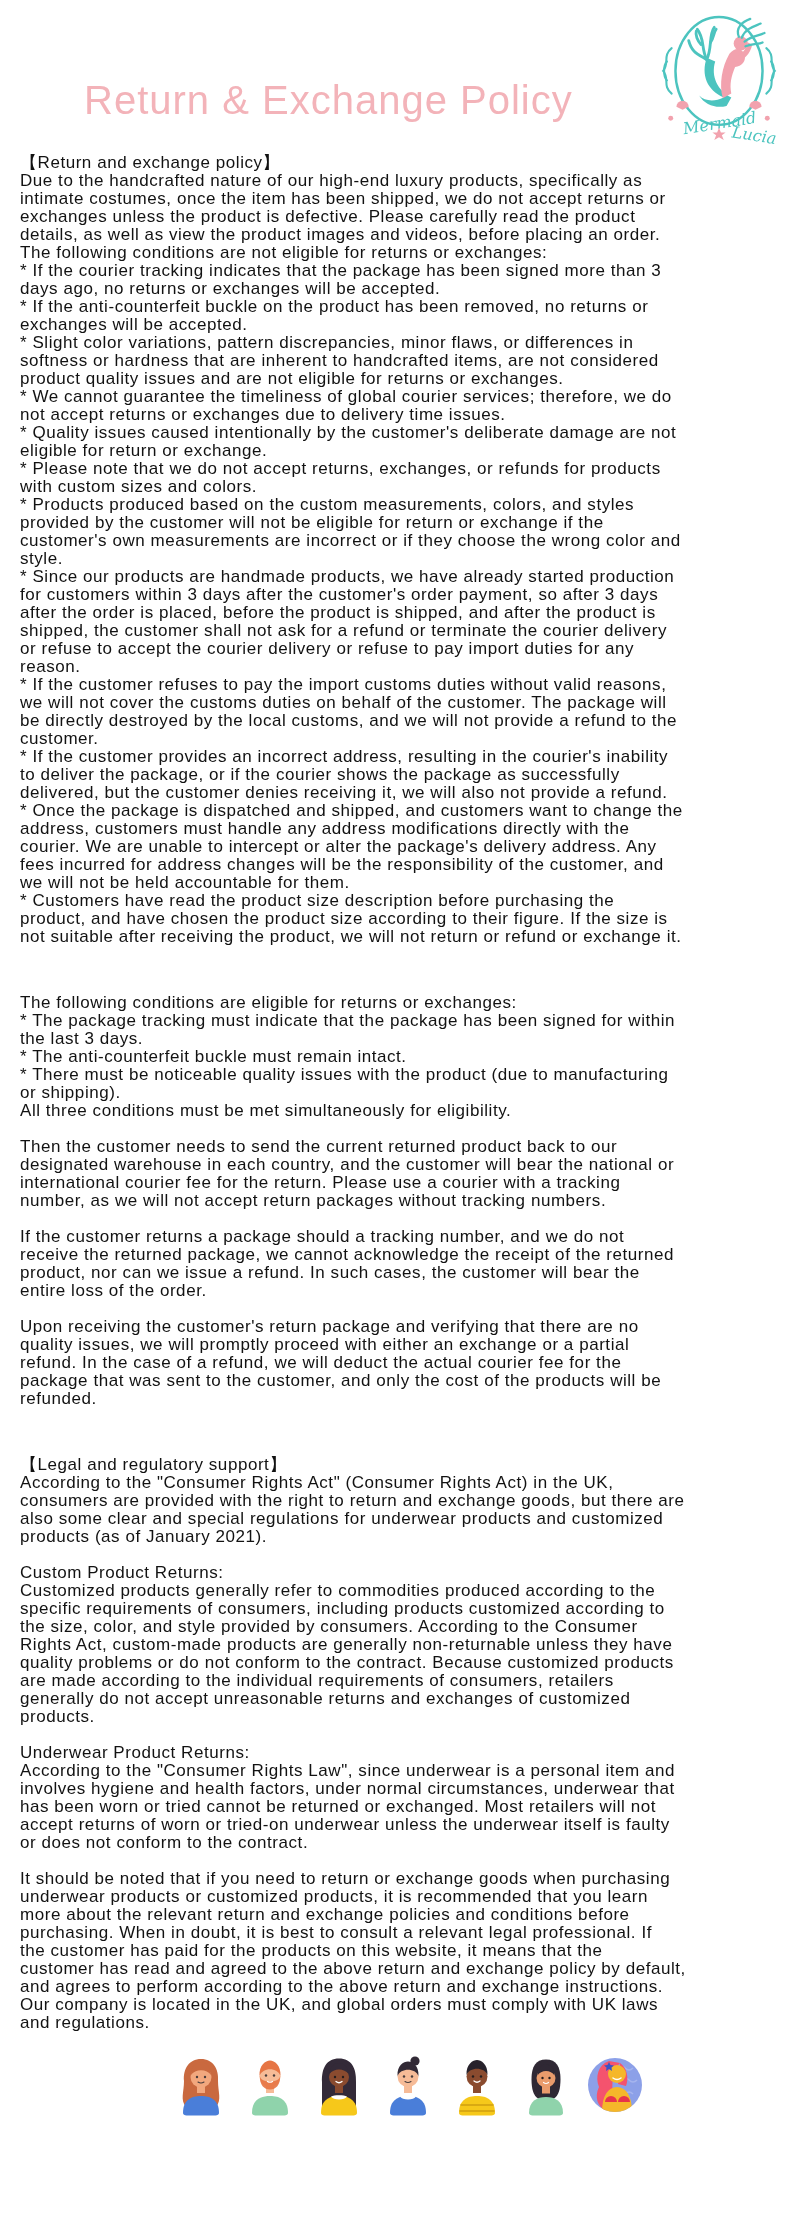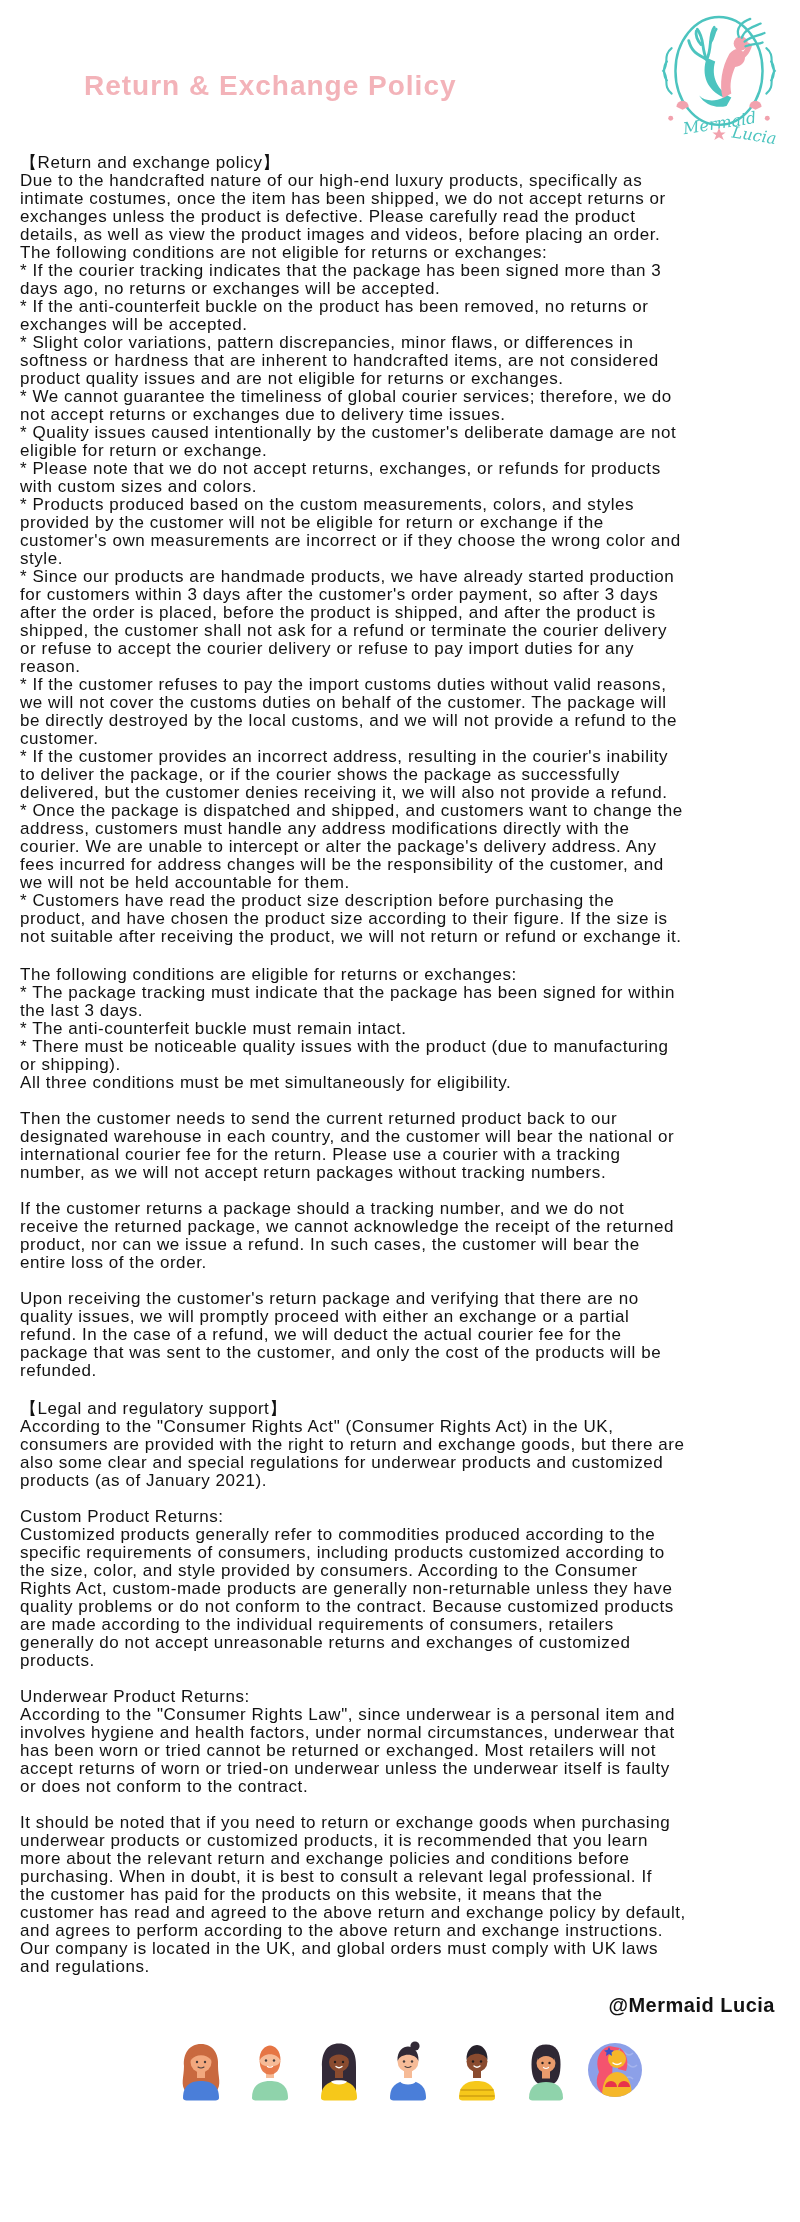--- a/index.html
+++ b/index.html
@@ -8,34 +8,34 @@
     width:800px;height:2222px;
     background:var(--page-bg,#fff);
     font-family:"Liberation Sans",sans-serif;
     color:var(--text,#121212);
     overflow:hidden;
   }
   
   .hdr{position:relative;height:154px;}
   .title{
     position:absolute;left:84px;top:53px;
-    font-size:28px;line-height:1;font-weight:700;
+    font-size:40px;line-height:1;font-weight:400;
     letter-spacing:1px;color:var(--title-pink,#f3b3b9);
     white-space:nowrap;
   }
   .logo{position:absolute;right:10px;top:6px;width:142px;height:144px;}
   
   .doc{
     padding-left:20px;padding-right:0;width:775px;box-sizing:content-box;
   }
   .block{
     font-size:17px;line-height:18px;letter-spacing:.55px;
     white-space:pre-line;margin:0 0 18px 0;
   }
-  .gap2{margin-top:20px;}
+  .gap2{margin-top:48px;}
   .signature{
     text-align:right;padding-right:20px;margin-top:8px;
     font-size:20px;font-weight:bold;letter-spacing:.5px;
   }
   
   .avatars{
     margin-top:22px;
     display:flex;justify-content:center;align-items:flex-end;gap:13px;
   }
   .avatar{width:56px;height:62px;}
@@ -186,21 +186,20 @@
     <div class="block">It should be noted that if you need to return or exchange goods when purchasing
 underwear products or customized products, it is recommended that you learn
 more about the relevant return and exchange policies and conditions before
 purchasing. When in doubt, it is best to consult a relevant legal professional. If
 the customer has paid for the products on this website, it means that the
 customer has read and agreed to the above return and exchange policy by default,
 and agrees to perform according to the above return and exchange instructions.
 Our company is located in the UK, and global orders must comply with UK laws
 and regulations.</div>
 
-    <div class="signature">@Mermaid Lucia</div>
 
     <div class="avatars">
 
       <div class="avatar" style="--hair: #c9693f; --skin: #f2a87e; --shirt: #4a7ed9;">
         <svg viewBox="0 0 56 62" width="56" height="62">
           <path d="M28,5 C16,5 10,15 11,27 C11,38 7,46 13,53 L43,53 C49,46 45,38 45,27 C46,15 40,5 28,5 Z" fill="var(--hair)"></path>
           <rect x="24" y="30" width="8" height="9" fill="var(--skin)"></rect>
           <circle cx="28" cy="23" r="10.5" fill="var(--skin)"></circle>
           <path d="M18,21 C18,12 23,8.5 28,8.5 C33.5,8.5 38,13 38,21 C34,14.5 22,14.5 18,21 Z" fill="var(--hair)"></path>
           <circle cx="24" cy="23" r="1.2" fill="#463c3c"></circle>

